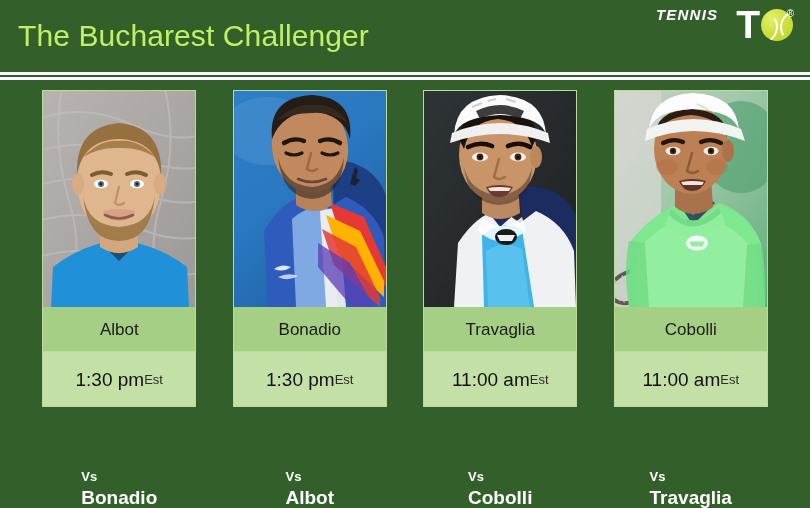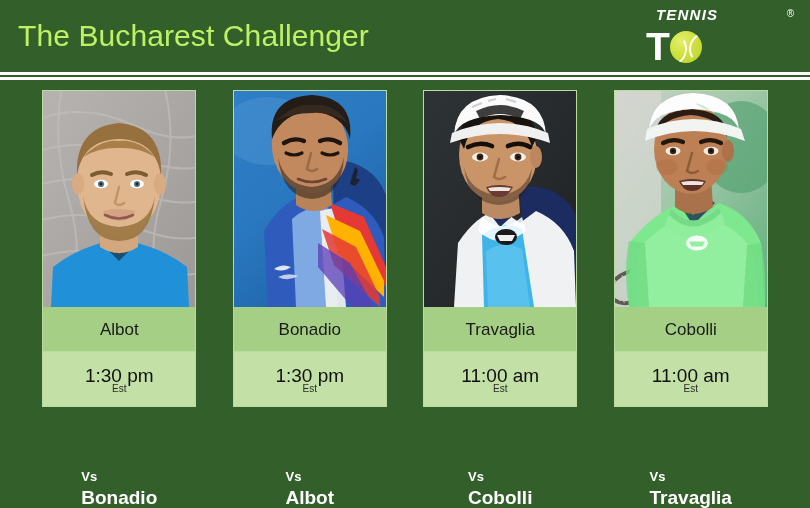--- a/index.html
+++ b/index.html
@@ -36,23 +36,23 @@
     white-space: nowrap;
     line-height: 1;
   }
 
   
   .logo {
     position: relative;
     width: 150px;
     height: 58px;
     display: flex;
-    flex-direction: column;
     align-items: flex-start;
-    justify-content: space-between;
+    justify-content: flex-start;
+    gap: 18px;
   }
   .logo-top {
     color: #ffffff;
     font-size: 15px;
     font-weight: bold;
     font-style: italic;
     letter-spacing: 1.2px;
     margin-left: 10px;
     line-height: 1;
     margin-bottom: 1px;
@@ -157,34 +157,34 @@
   .name-band span {
     font-size: 17px;
     font-weight: 400;
     color: #1a1a1a;
     line-height: 1;
   }
   .time-band {
     background: #c3e0a6;
     height: 54px;
     display: flex;
-    flex-direction: column;
+    flex-direction: row;
     align-items: center;
     justify-content: center;
     padding-top: 2px;
     box-sizing: border-box;
   }
   .time-band .time {
     font-size: 19px;
     font-weight: 400;
     color: #111111;
     line-height: 1.05;
   }
   .time-band .tz {
-    font-size: 10px;
+    font-size: 13px;
     font-weight: 400;
     color: #2a2a2a;
     line-height: 1;
     margin-top: -1px;
   }
 
   
   .vs-block {
     margin-top: 18px;
     color: #ffffff;

